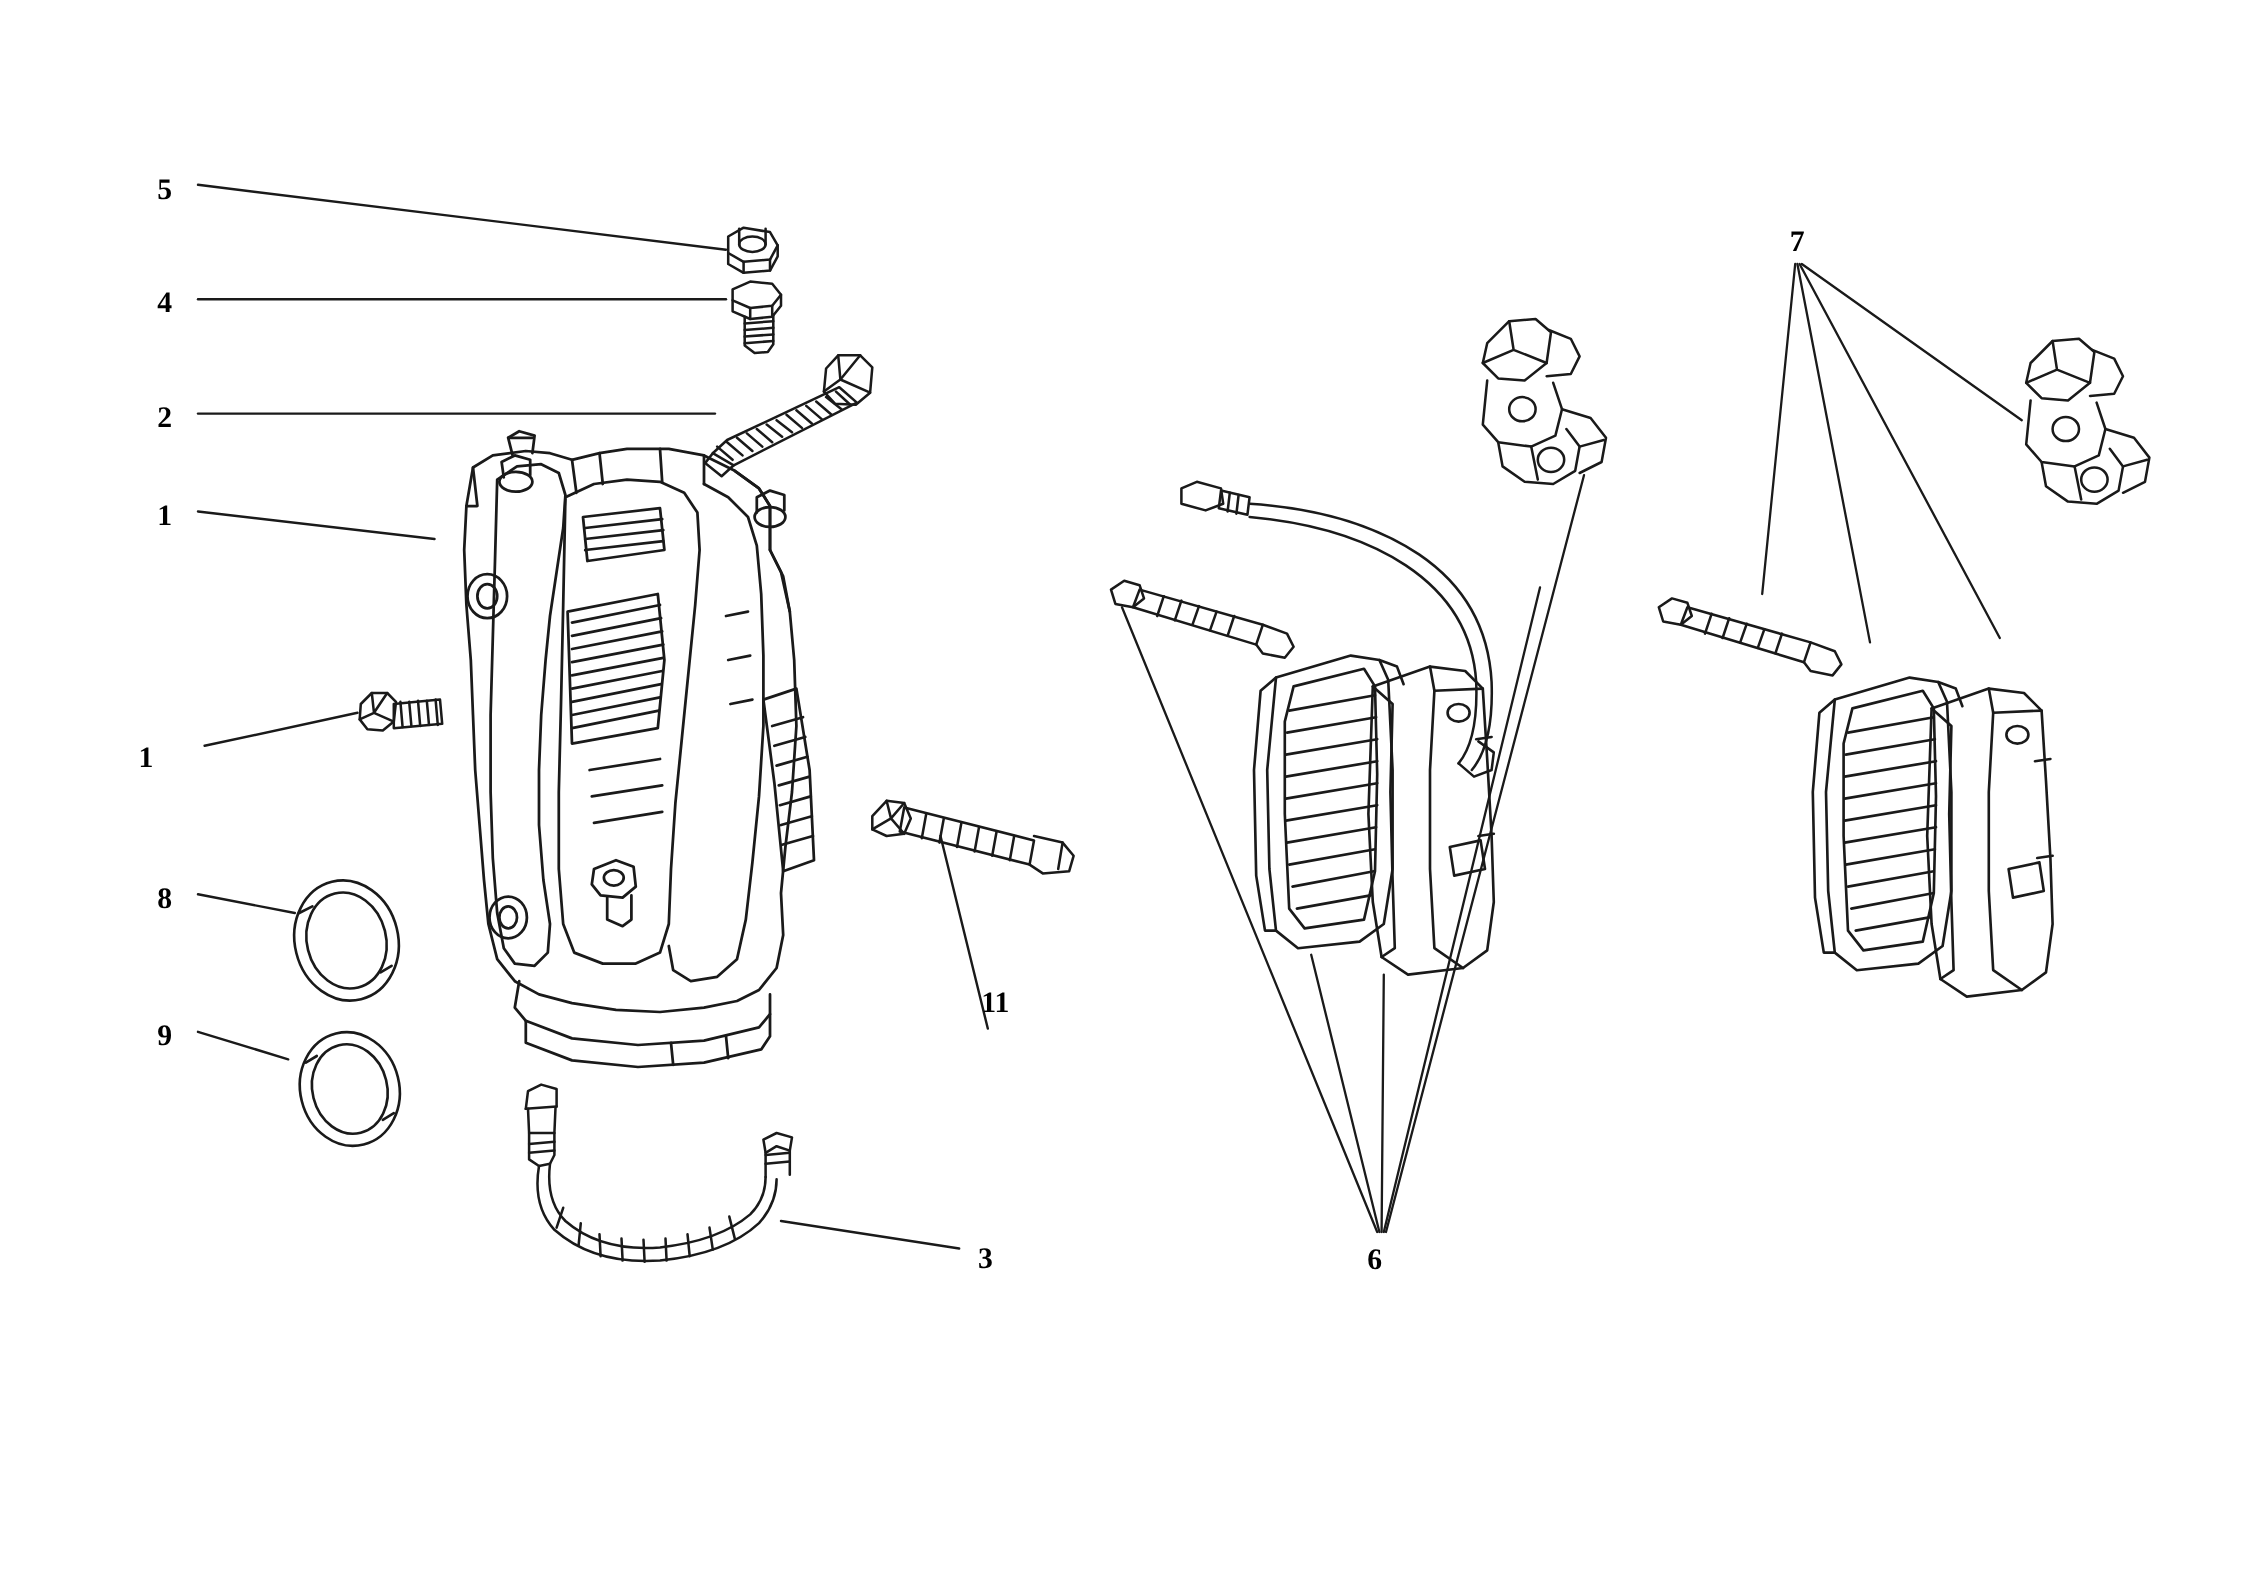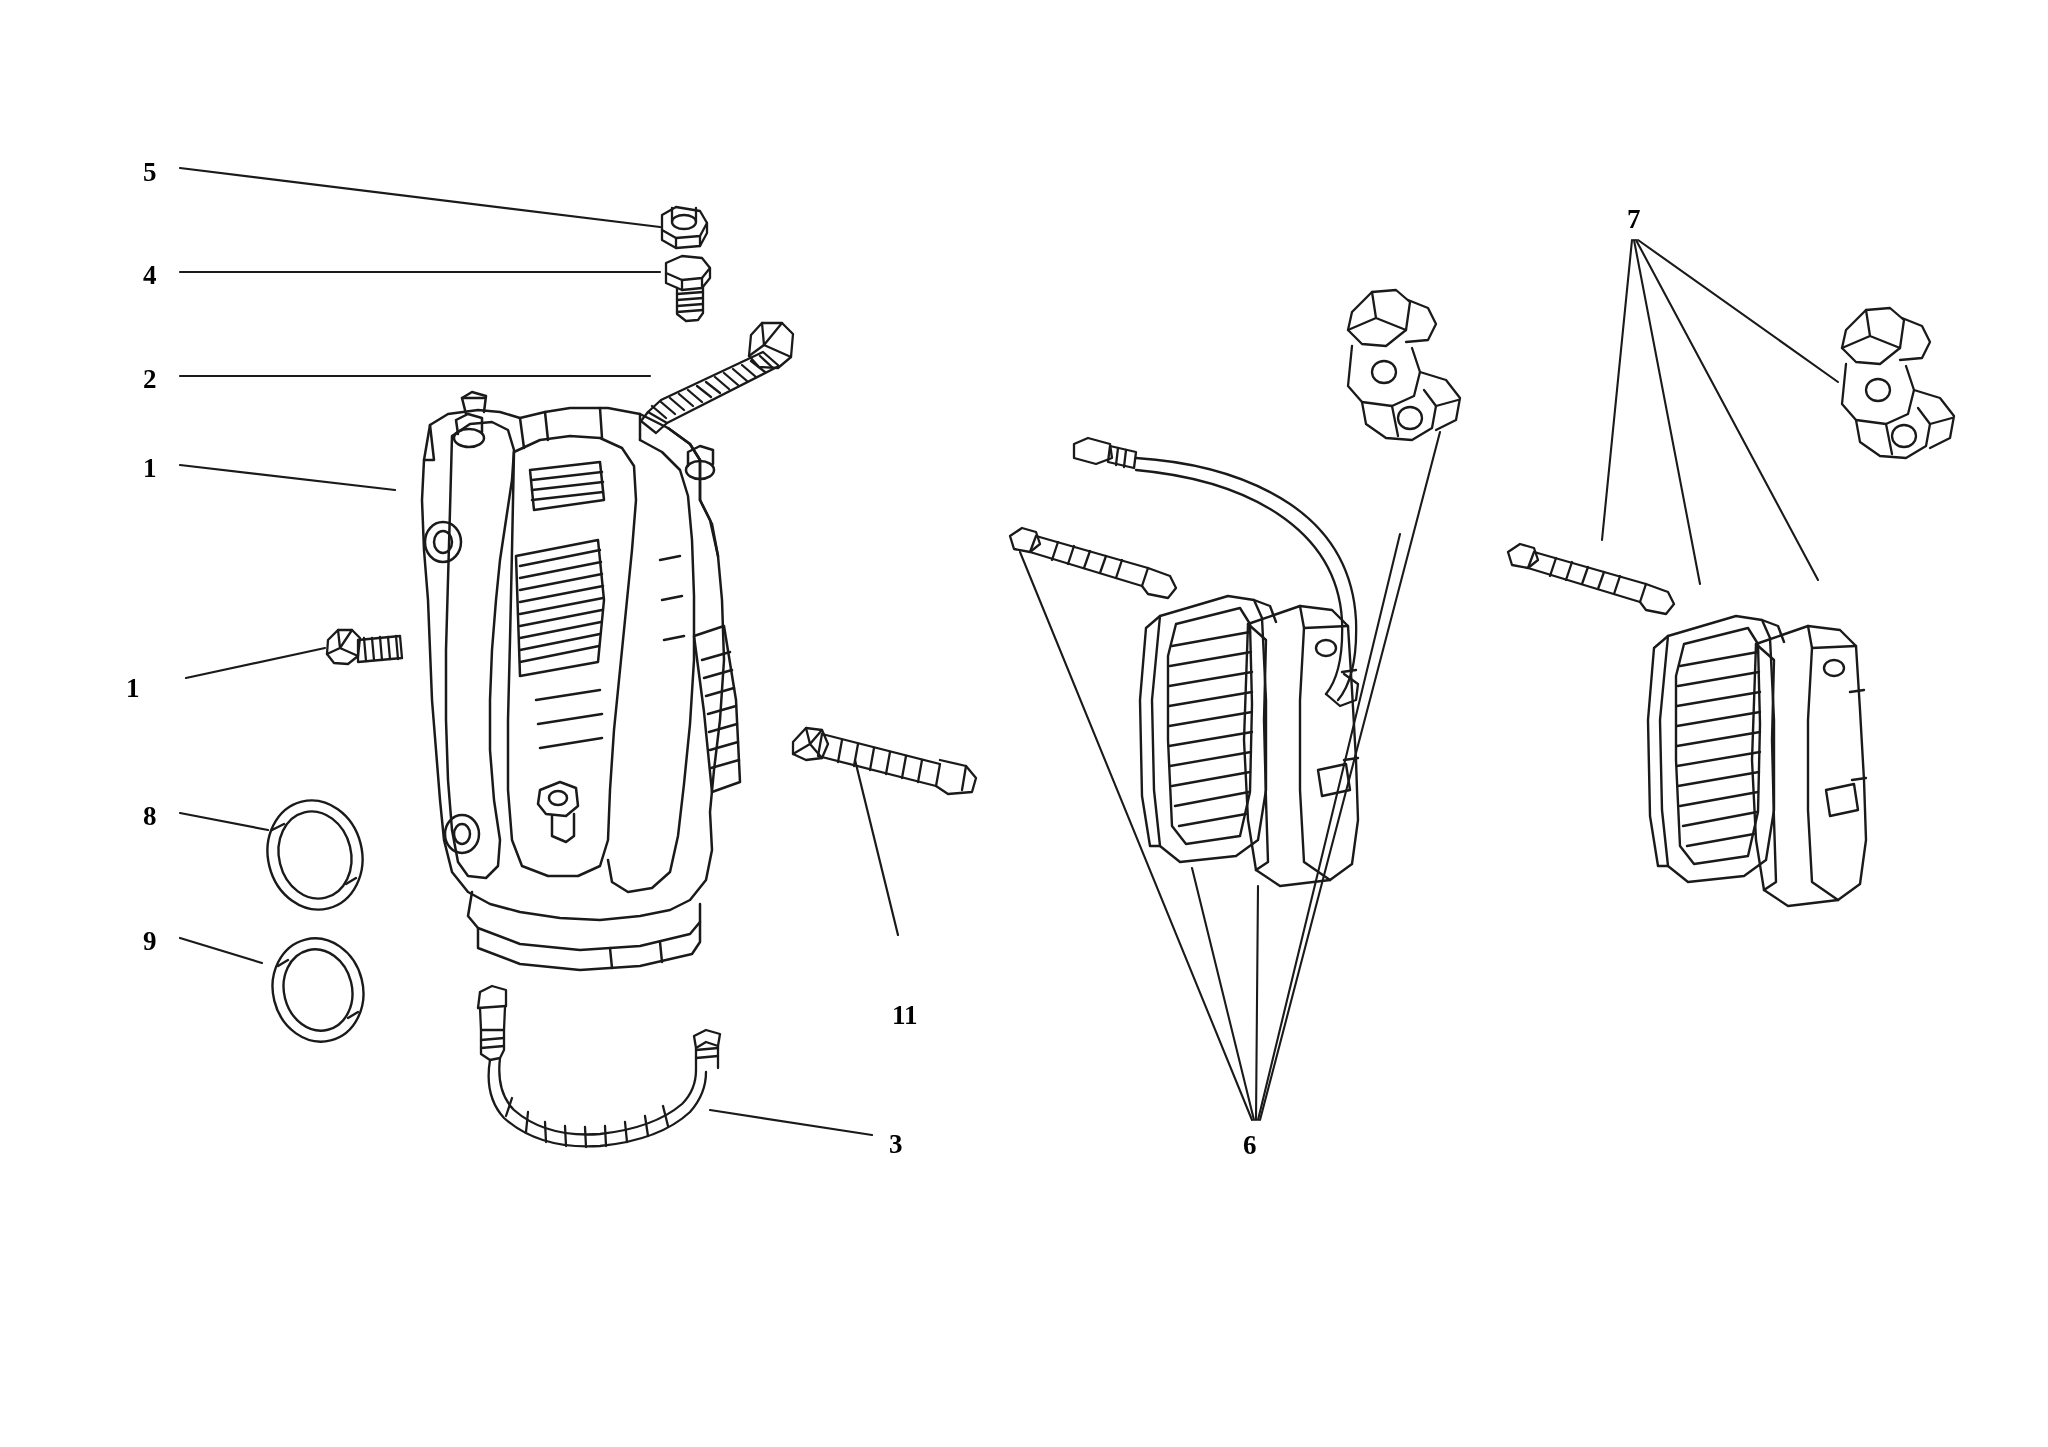--- a/index.html
+++ b/index.html
@@ -323,18 +323,18 @@
     </g>
   </svg>
 
   <div class="callout" style="left:143px; top:159px;">5</div>
   <div class="callout" style="left:143px; top:262px;">4</div>
   <div class="callout" style="left:143px; top:366px;">2</div>
   <div class="callout" style="left:143px; top:455px;">1</div>
   <div class="callout" style="left:126px; top:675px;">1</div>
   <div class="callout" style="left:143px; top:803px;">8</div>
   <div class="callout" style="left:143px; top:928px;">9</div>
-  <div class="callout" style="left:892px; top:1002px;">11</div>
+  <div class="callout" style="left:892px; top:898px;">11</div>
   <div class="callout" style="left:889px; top:1131px;">3</div>
   <div class="callout" style="left:1243px; top:1132px;">6</div>
   <div class="callout" style="left:1627px; top:206px;">7</div>
 
 </div>
 
 </body></html>

